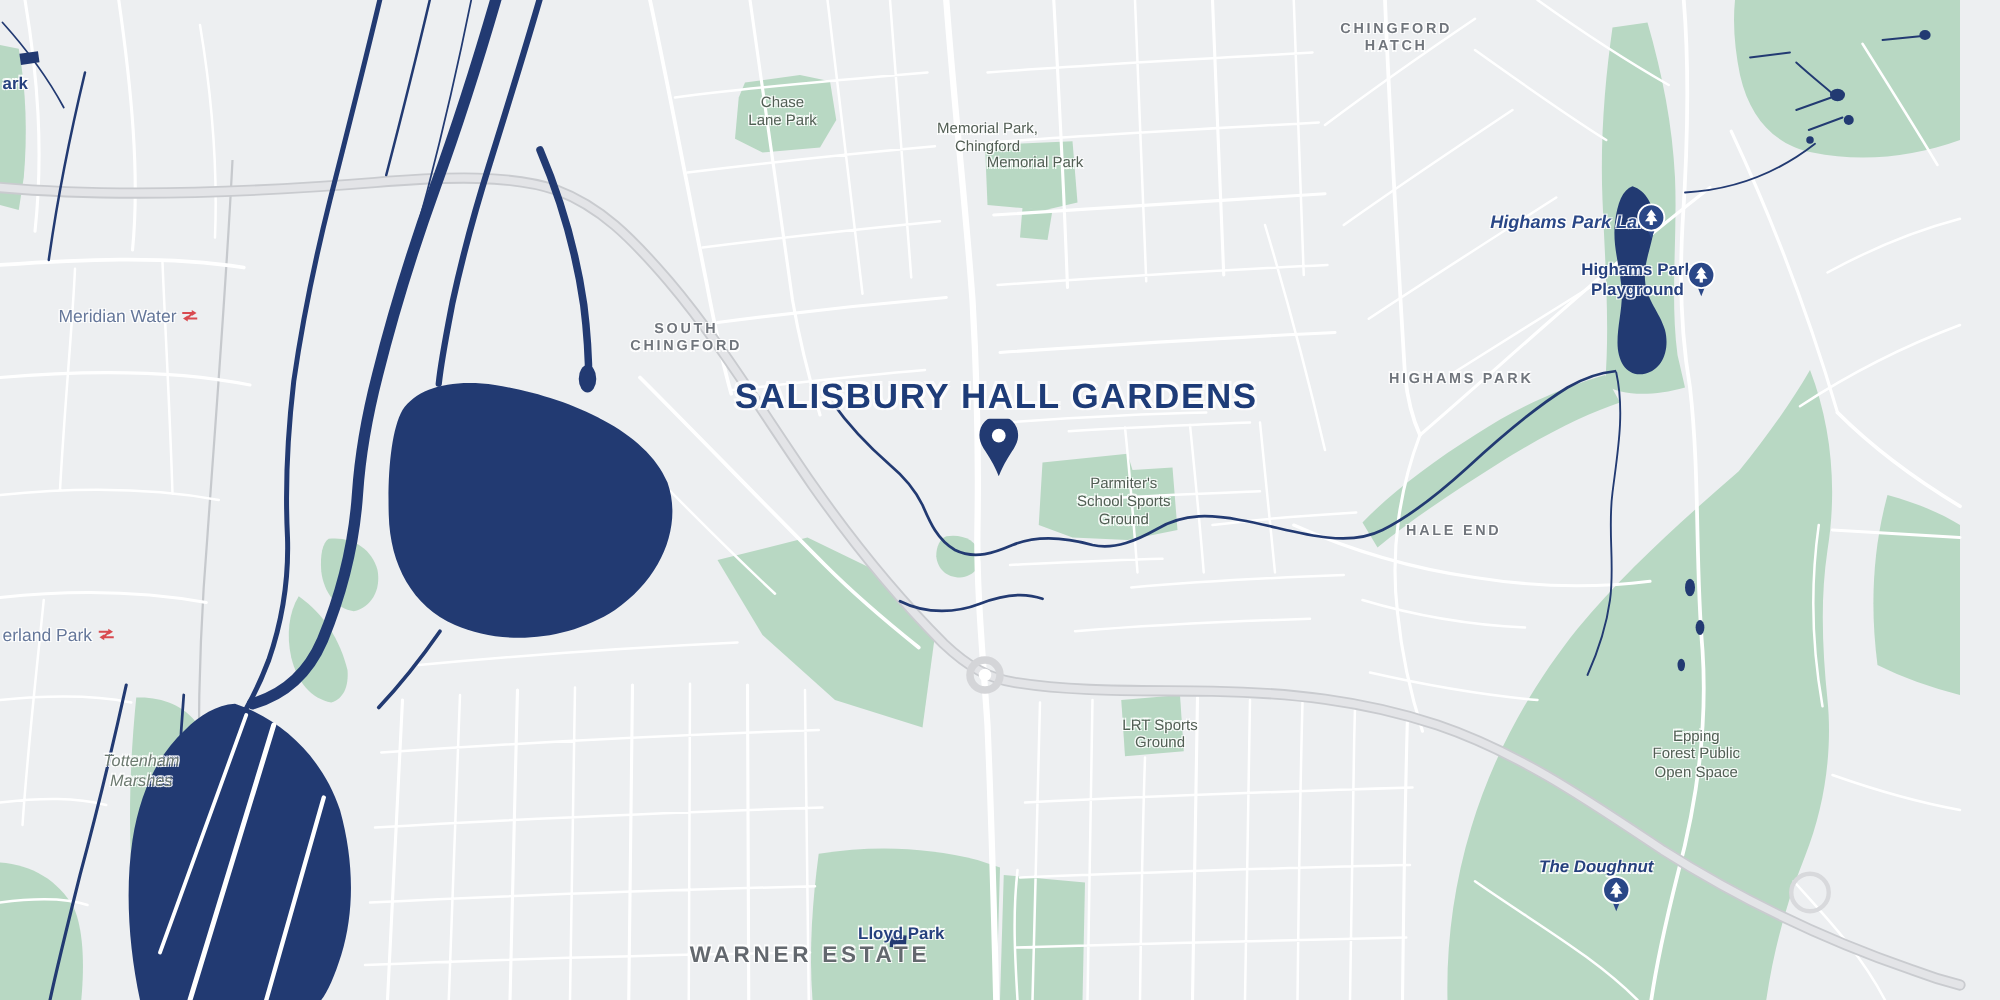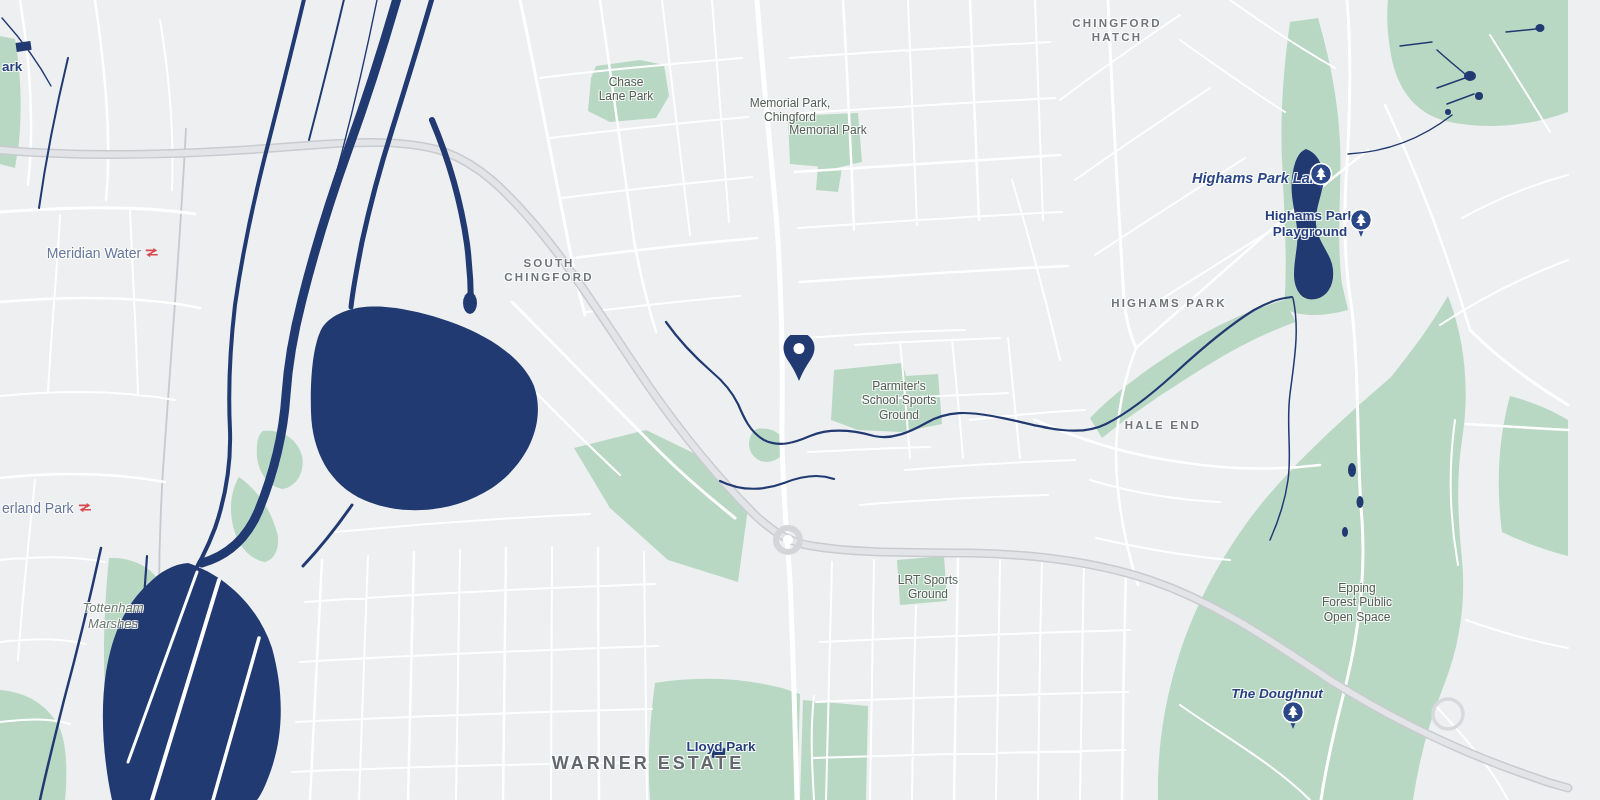--- a/index.html
+++ b/index.html
@@ -184,13 +184,14 @@
   </div>
       <div class="pin pin-tree" style="left: 1293px; top: 712px;">
     <svg width="26" height="34" viewBox="0 0 26 34">
       <path d="M9,20 L13,30 L17,20 Z" fill="#2a4787"></path>
       <circle cx="13" cy="13" r="10.5" fill="#2a4787" stroke="#ffffff" stroke-width="1.5"></circle>
       <path d="M13,6.5 L16.8,11.5 L14.8,11.5 L18,16 L14.3,16 L14.3,19 L11.7,19 L11.7,16 L8,16 L11.2,11.5 L9.2,11.5 Z" fill="#ffffff"></path>
     </svg>
   </div>
     </div>
 
+  <div id="marker-title">SALISBURY HALL GARDENS</div>
 </div>
 
 </body></html>

